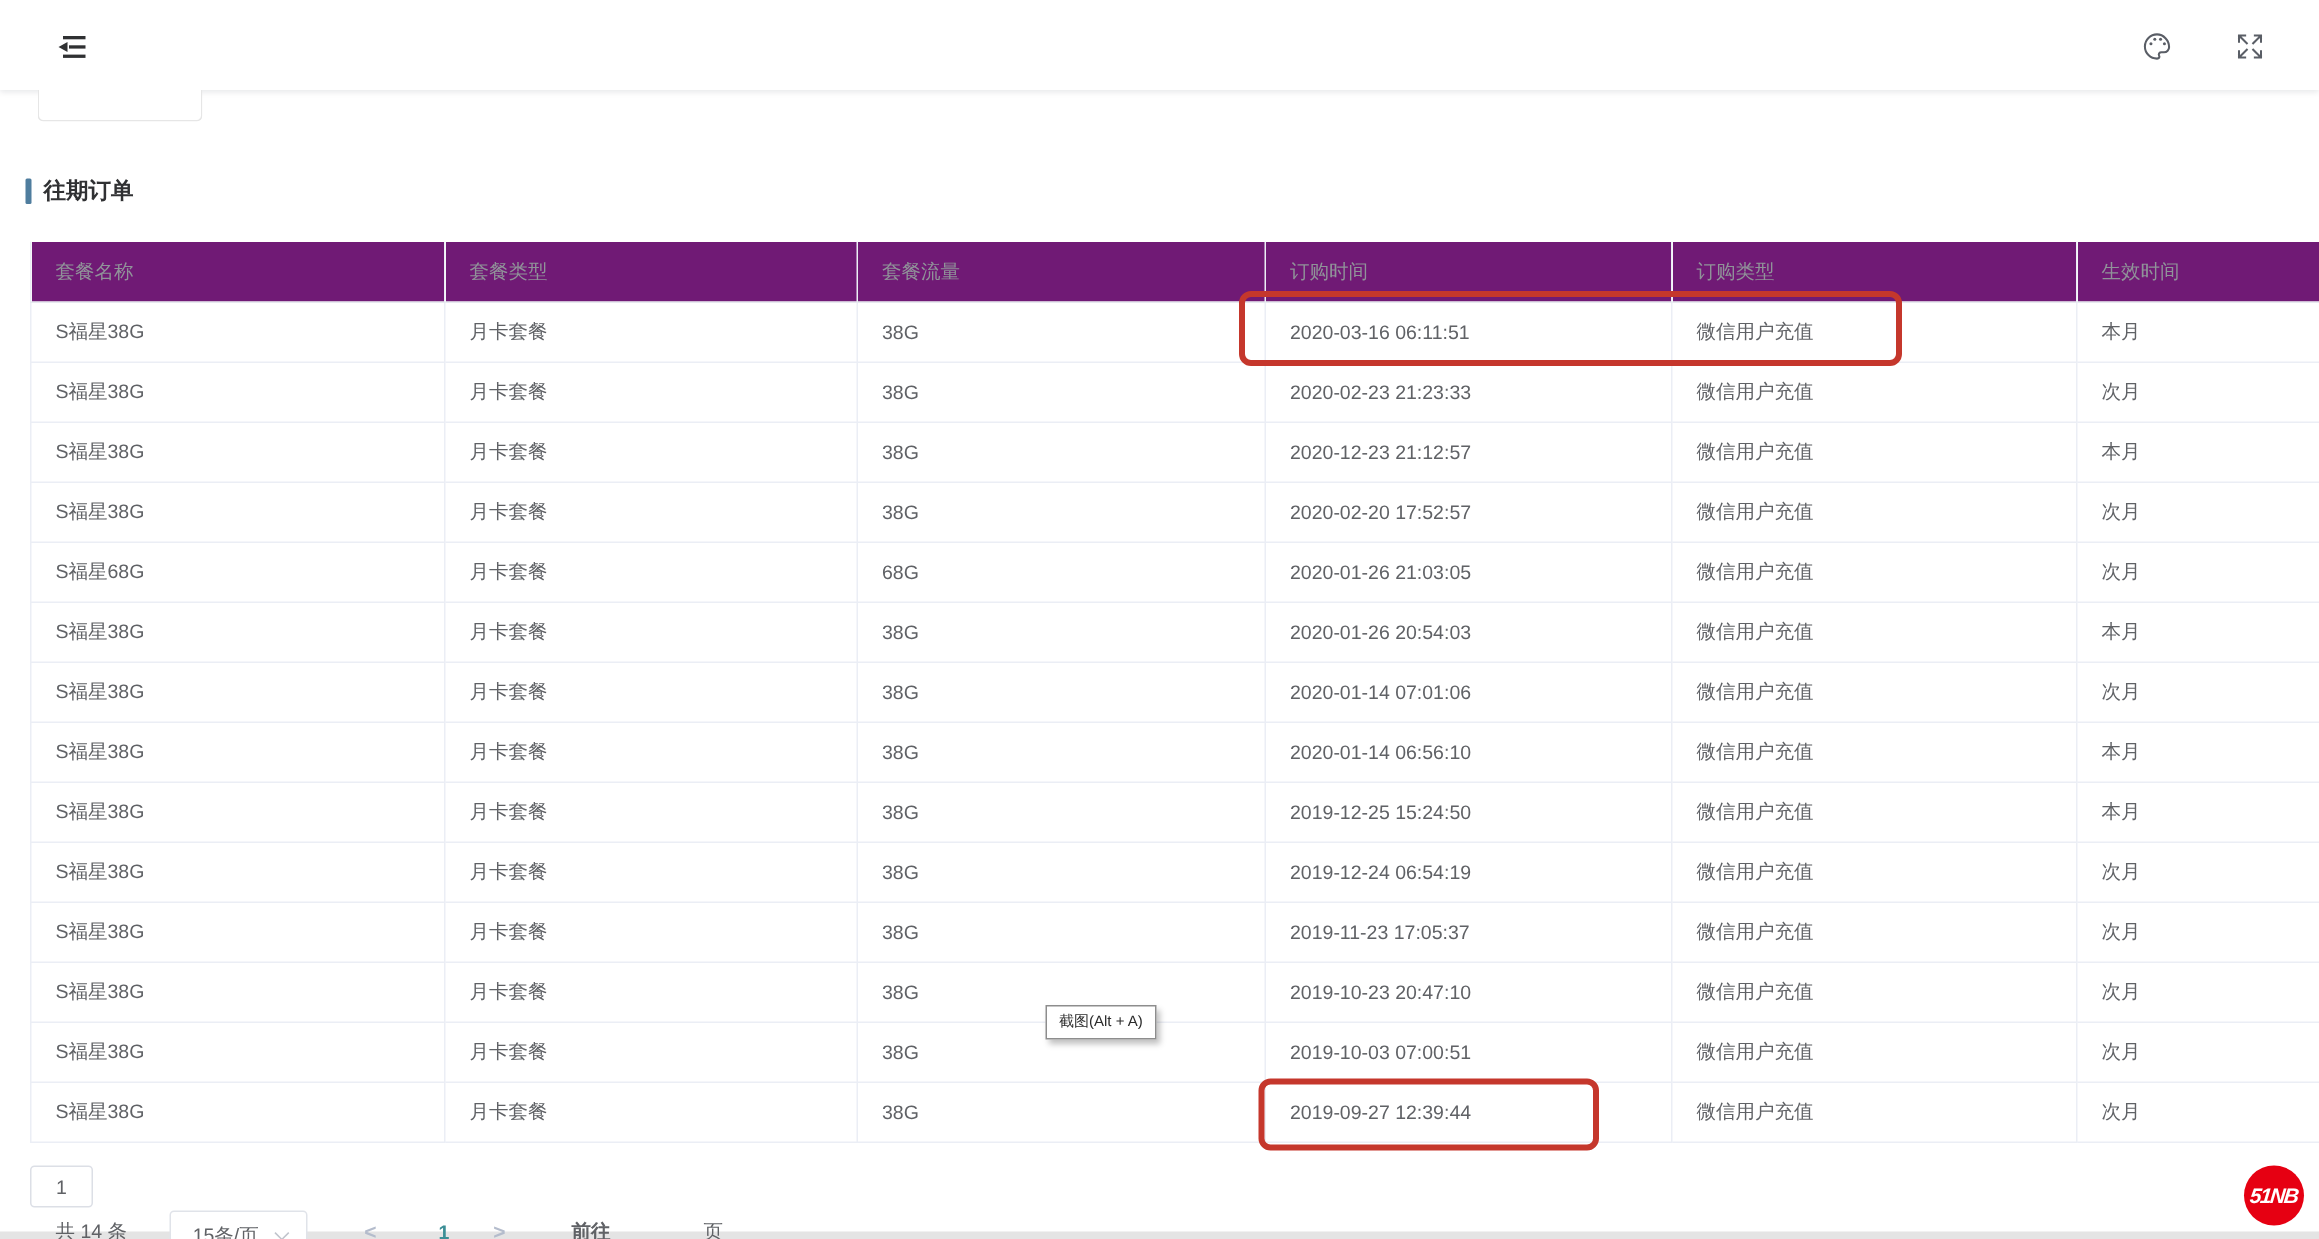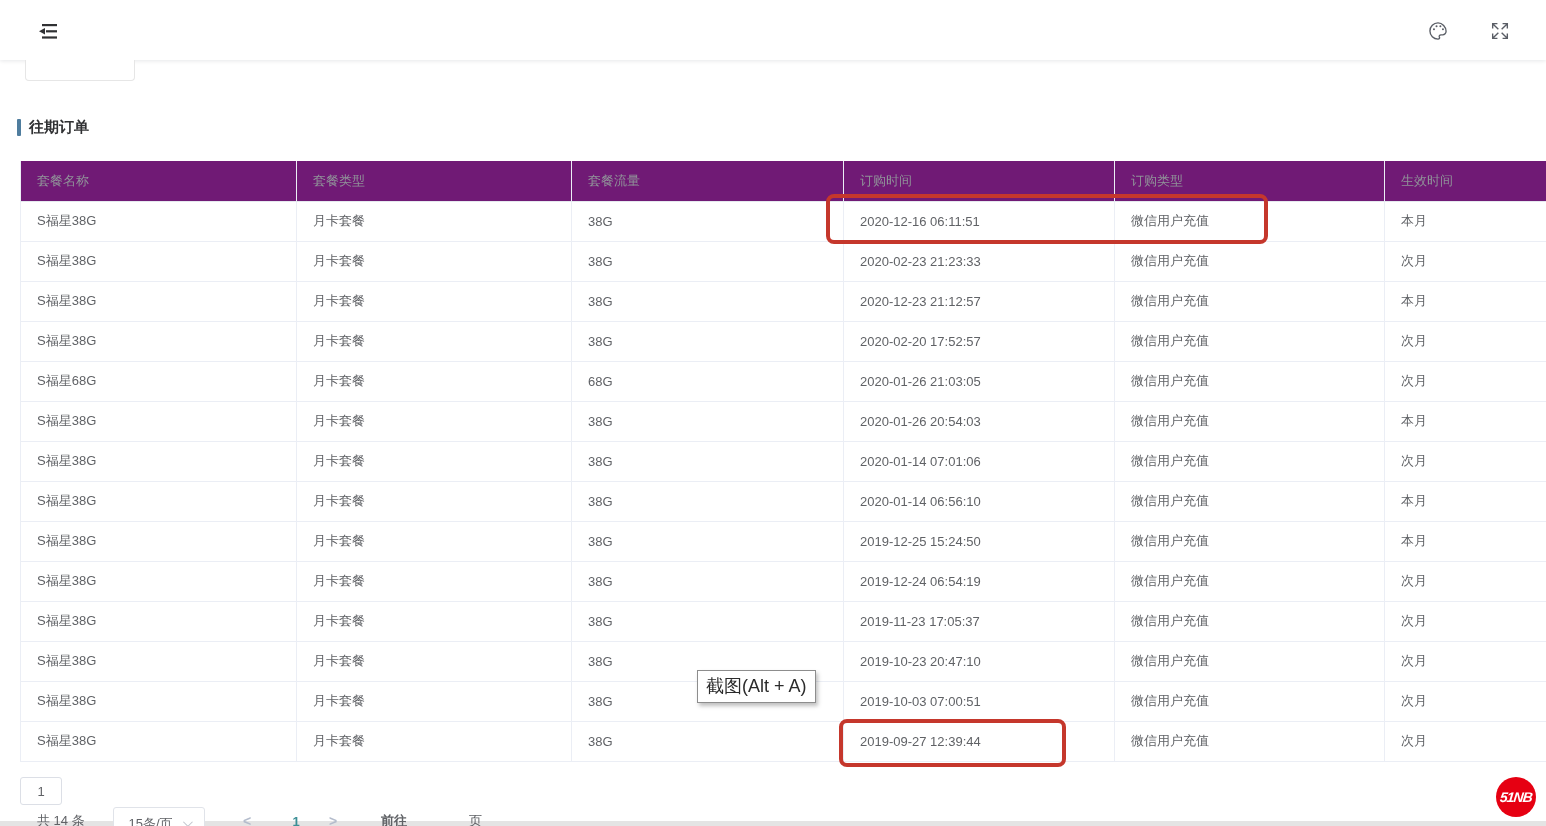--- a/index.html
+++ b/index.html
@@ -72,21 +72,21 @@
     position: absolute; border: 4px solid #c5372c; border-radius: 8px;
     z-index: 10; pointer-events: none;
   }
   .red-box-1 { left: 826px; top: 194px; width: 442px; height: 50px; }
   .red-box-2 { left: 839px; top: 719px; width: 227px; height: 48px; }
 
   .tooltip {
     position: absolute; left: 697px; top: 670px; z-index: 11;
     background: #fff; border: 1px solid #8d8d8d;
     box-shadow: 2px 3px 4px rgba(0,0,0,.25);
-    padding: 3px 8px 4px 8px; font-size: 18px; color: #2b2b2b;
+    padding: 3px 8px 4px 8px; font-size: 10px; color: #2b2b2b;
     white-space: nowrap;
   }
 
   
   .pagination {
     position: absolute; left: 20px; top: 777px; height: 32px; width: 520px;
     font-size: 13px; color: #606266; z-index: 2;
   }
   .pg-item { position: absolute; top: 0; height: 32px; display: flex; align-items: center; margin-top: 28px; }
   .pg-total { left: 17px; }
@@ -191,21 +191,21 @@
           <th>订购时间</th>
           <th>订购类型</th>
           <th>生效时间</th>
         </tr>
       </thead>
       <tbody>
           <tr>
             <td>S福星38G</td>
             <td>月卡套餐</td>
             <td>38G</td>
-            <td>2020-12-16 06:11:51</td>
+            <td>2020-03-16 06:11:51</td>
             <td>微信用户充值</td>
             <td>本月</td>
           </tr>
           <tr>
             <td>S福星38G</td>
             <td>月卡套餐</td>
             <td>38G</td>
             <td>2020-02-23 21:23:33</td>
             <td>微信用户充值</td>
             <td>次月</td>

